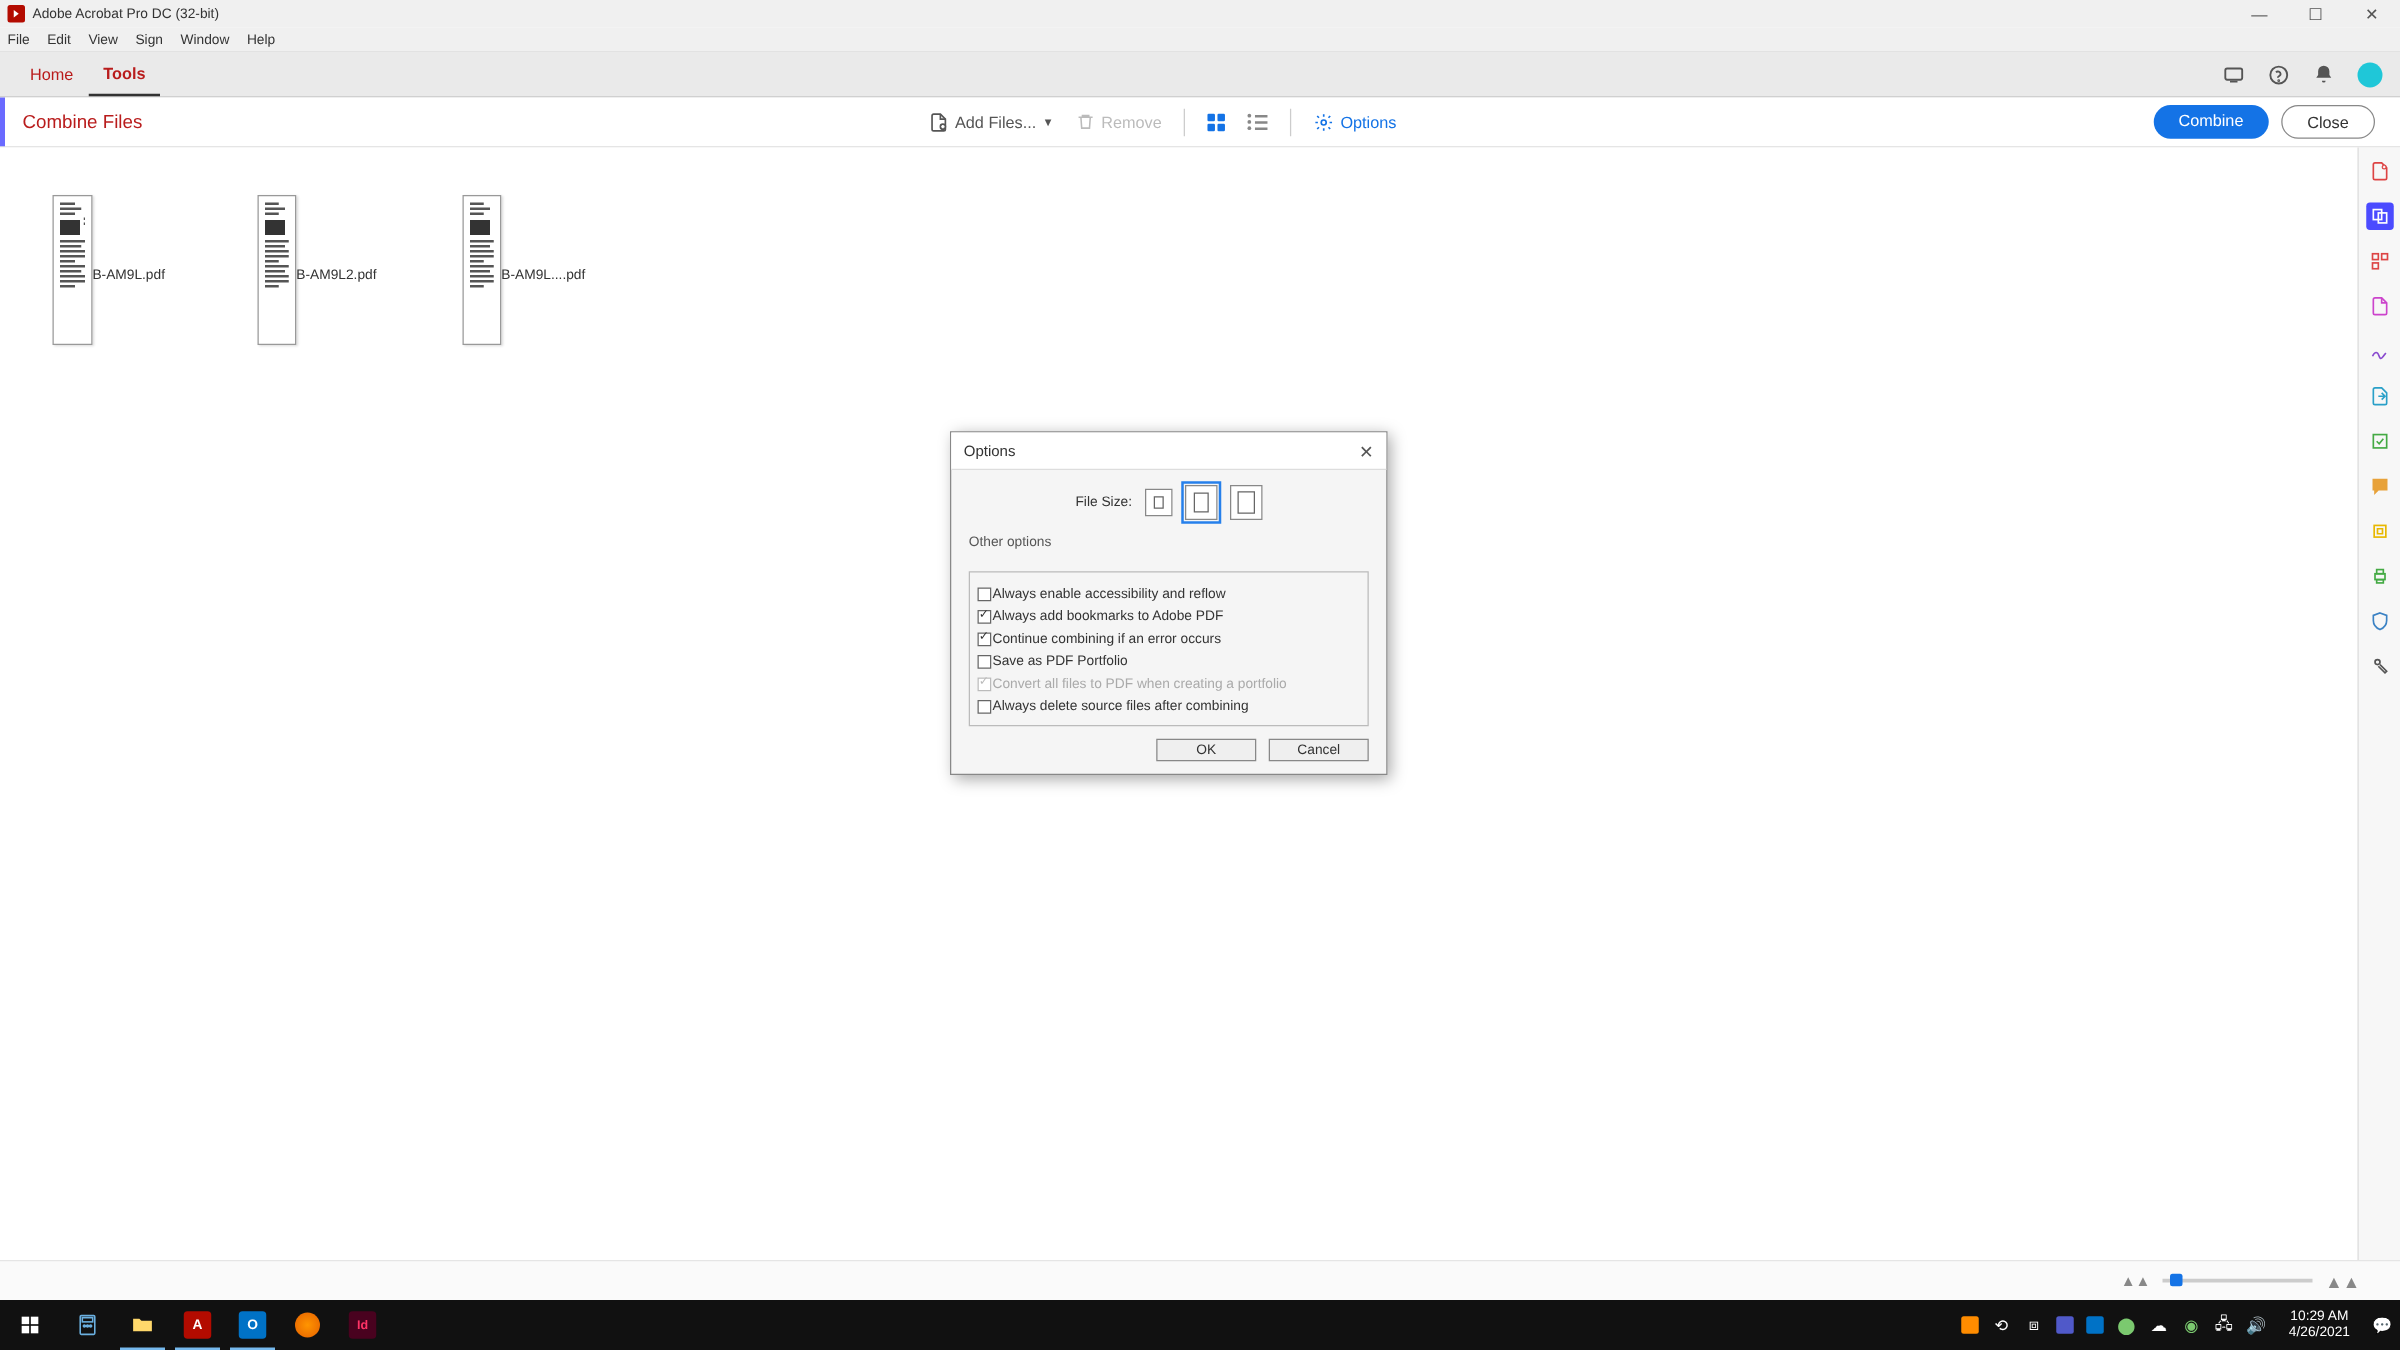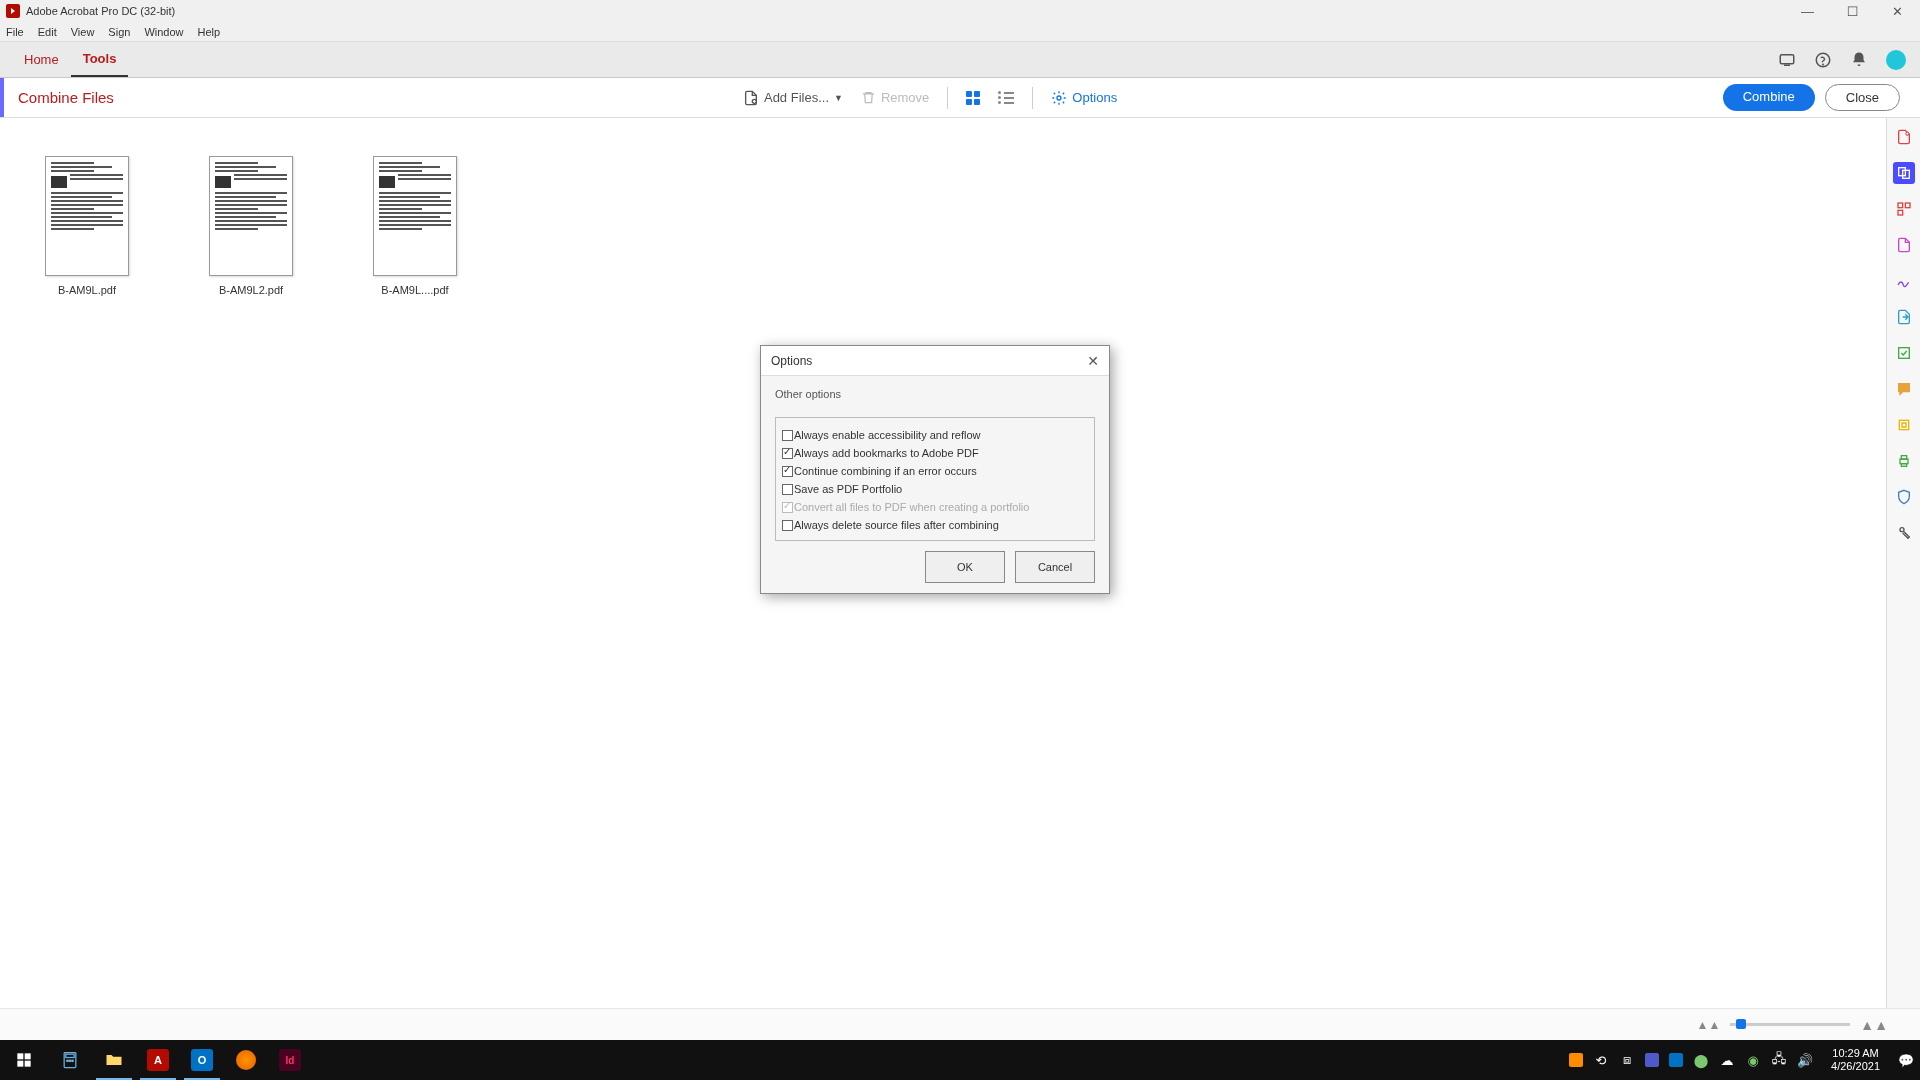--- a/index.html
+++ b/index.html
@@ -38,21 +38,21 @@
 .icon-list span::before { content: ""; width: 3px; height: 3px; background: #888; border-radius: 50%; }
 .icon-list span::after { content: ""; width: 10px; height: 2px; background: #888; }
 .combine-bar .right-buttons { margin-left: auto; display: flex; gap: 10px; padding-right: 20px; }
 .btn { padding: 5px 20px; border-radius: 14px; font-size: 13px; cursor: default; }
 .btn-primary { background: #1473e6; color: #fff; }
 .btn-secondary { background: #fff; color: #333; border: 1px solid #888; }
 
 
 .main-area { position: absolute; top: 118px; left: 0; right: 34px; bottom: 72px; background: #fff; overflow: hidden; }
 .files-container { display: flex; gap: 74px; padding: 38px 42px; }
-.file-thumb { display: flex; flex-direction: column; align-items: center; width: 90px; }
+.file-thumb { display: flex; flex-direction: row; align-items: center; width: 90px; }
 .thumb { width: 84px; height: 120px; background: #fff; border: 1px solid #999; box-shadow: 1px 1px 2px rgba(0,0,0,0.15); padding: 5px; display: flex; flex-direction: column; gap: 2px; }
 .thumb .line { height: 2px; background: #555; }
 .thumb .line.short { width: 60%; }
 .thumb .line.med { width: 85%; }
 .thumb .block { height: 12px; width: 16px; background: #333; margin: 2px 0; }
 .file-thumb .name { font-size: 11px; color: #333; margin-top: 8px; white-space: nowrap; }
 
 
 .tool-rail { position: absolute; right: 0; top: 118px; bottom: 72px; width: 34px; background: #f7f7f7; border-left: 1px solid #ddd; display: flex; flex-direction: column; align-items: center; padding-top: 8px; gap: 14px; }
 .rail-icon { width: 22px; height: 22px; display: flex; align-items: center; justify-content: center; cursor: default; }
@@ -79,21 +79,21 @@
 .size-opt span { border: 1px solid #666; display: block; }
 .fieldset-label { font-size: 11px; color: #555; margin-bottom: 17px; }
 .fieldset { border: 1px solid #bbb; padding: 8px 6px 6px; margin-bottom: 10px; }
 .check-row { display: flex; align-items: center; gap: 1px; padding: 3px 0; }
 .check-row.disabled { color: #aaa; }
 .checkbox { width: 11px; height: 11px; border: 1px solid #666; background: #fff; display: flex; align-items: center; justify-content: center; font-size: 9px; line-height: 1; position: relative; flex-shrink: 0; }
 .checkbox.checked::after { content: "✓"; position: absolute; color: #333; font-size: 10px; top: -2px; left: 0; }
 .check-row.disabled .checkbox { border-color: #bbb; }
 .check-row.disabled .checkbox.checked::after { color: #bbb; }
 .dialog-buttons { display: flex; justify-content: flex-end; gap: 10px; }
-.dlg-btn { width: 80px; height: 32px; border: 1px solid #888; background: #efefef; font-size: 11px; display: flex; align-items: center; justify-content: center; cursor: default; }
+.dlg-btn { width: 80px; height: 18px; border: 1px solid #888; background: #efefef; font-size: 11px; display: flex; align-items: center; justify-content: center; cursor: default; }
 
 
 .taskbar { position: absolute; bottom: 0; left: 0; right: 0; height: 40px; background: #111; display: flex; align-items: center; color: #fff; }
 .taskbar .start { width: 48px; height: 100%; display: flex; align-items: center; justify-content: center; }
 .task-icon { width: 44px; height: 100%; display: flex; align-items: center; justify-content: center; font-size: 18px; position: relative; }
 .task-icon.active::after { content: ""; position: absolute; bottom: 0; left: 4px; right: 4px; height: 2px; background: #76b9ed; }
 .tray { margin-left: auto; display: flex; align-items: center; gap: 10px; padding-right: 6px; font-size: 12px; }
 .tray-ic { width: 16px; height: 16px; display: flex; align-items: center; justify-content: center; font-size: 13px; }
 .clock { text-align: center; font-size: 11px; line-height: 1.2; padding: 0 8px; }
 
@@ -356,20 +356,32 @@
       </svg>
     </div>
 </div>
 
 <div class="dialog">
   <div class="dialog-title">
     <span>Options</span>
     <span class="dialog-close">✕</span>
   </div>
   <div class="dialog-body">
+    <div class="filesize-row">
+      <span>File Size:</span>
+      <div class="size-opt small">
+          <span style="width:8px;height:10px;"></span>
+        </div>
+      <div class="size-opt med selected">
+          <span style="width:12px;height:16px;"></span>
+        </div>
+      <div class="size-opt large">
+          <span style="width:14px;height:18px;"></span>
+        </div>
+    </div>
     <div class="fieldset-label">Other options</div>
     <div class="fieldset">
       <div class="check-row">
         <div class="checkbox"></div>
         <span>Always enable accessibility and reflow</span>
       </div>
       <div class="check-row">
         <div class="checkbox checked"></div>
         <span>Always add bookmarks to Adobe PDF</span>
       </div>

